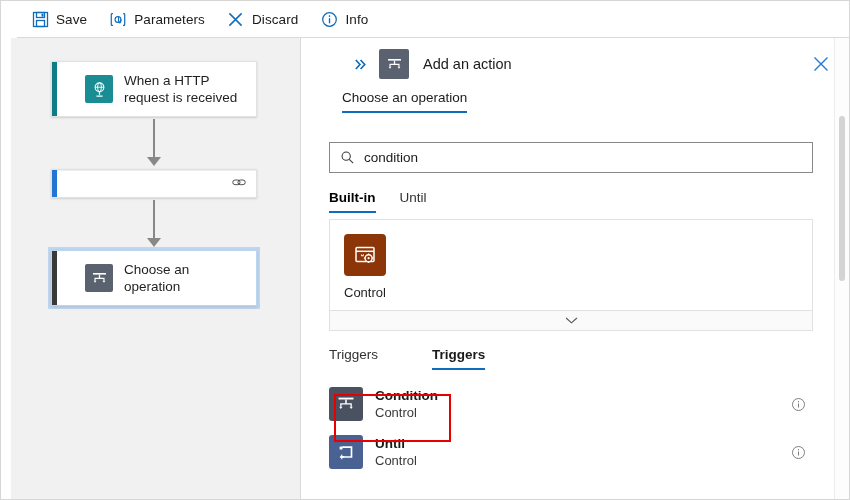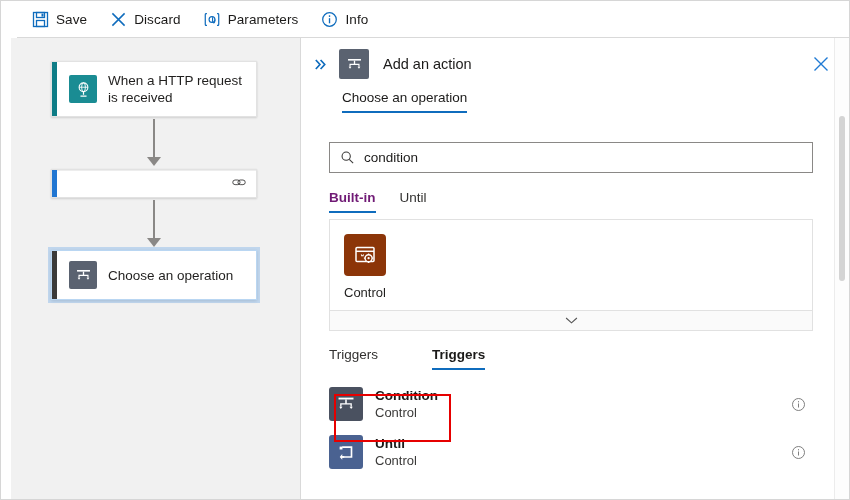--- a/index.html
+++ b/index.html
@@ -97,21 +97,21 @@
     width: 206px;
   }
   .node .accent {
     position: absolute;
     left: 0; top: 0; bottom: 0;
     width: 5px;
   }
   .node-row {
     display: flex;
     align-items: center;
-    padding: 10px 10px 10px 17px;
+    padding: 10px 10px 10px 33px;
     min-height: 40px;
     box-sizing: border-box;
   }
   .node-ico {
     width: 28px;
     height: 28px;
     border-radius: 2px;
     flex: none;
     margin-right: 11px;
     display: flex;
@@ -170,20 +170,21 @@
     background: #ffffff;
     box-sizing: border-box;
     overflow: hidden;
   }
   .panel-head {
     position: relative;
     height: 52px;
     display: flex;
     align-items: center;
     padding-left: 8px;
+    margin-left: 40px;
   }
   .expand-ico {
     width: 20px;
     height: 20px;
     display: flex;
     align-items: center;
     justify-content: center;
     cursor: pointer;
     flex: none;
     margin-right: 9px;
@@ -264,21 +265,21 @@
   .ftab {
     font-size: 13.5px;
     color: #323130;
     margin-right: 24px;
     padding-bottom: 6px;
     border-bottom: 2px solid transparent;
     cursor: pointer;
   }
   .ftab.active {
     font-weight: bold;
-    color: #701a75;
+    color: #000000;
     border-bottom-color: #0f6cbd;
   }
 
   .conn-panel {
     margin: 6px 36px 0 27px;
     border: 1px solid #e1e1e1;
     box-sizing: border-box;
     background: #fff;
   }
   .conn-grid {
@@ -426,37 +427,37 @@
           <rect x="4.5" y="1.5" width="8" height="5" fill="none" stroke="#0f6cbd" stroke-width="1.3"></rect>
           <rect x="4.5" y="9.5" width="8" height="6" fill="none" stroke="#0f6cbd" stroke-width="1.3"></rect>
           <rect x="9.5" y="2.6" width="2" height="3" fill="#0f6cbd"></rect>
         </svg>
       </span>
       <span class="tb-label">Save</span>
     </div>
 
     <div class="tb-item">
       <span class="tb-ico">
-        <svg width="17" height="17" viewBox="0 0 17 17">
-          <path d="M2.4 2.4 L14.6 14.6 M14.6 2.4 L2.4 14.6" stroke="#0f6cbd" stroke-width="1.5" fill="none"></path>
-        </svg>
-      </span>
-      <span class="tb-label">Discard</span>
-    </div>
-
-    <div class="tb-item">
-      <span class="tb-ico">
         <svg width="19" height="17" viewBox="0 0 19 17">
           <path d="M4.2 2.2 C2.4 2.2 2.4 2.2 2.4 4 L2.4 13 C2.4 14.8 2.4 14.8 4.2 14.8" stroke="#0f6cbd" stroke-width="1.3" fill="none"></path>
           <path d="M14.8 2.2 C16.6 2.2 16.6 2.2 16.6 4 L16.6 13 C16.6 14.8 16.6 14.8 14.8 14.8" stroke="#0f6cbd" stroke-width="1.3" fill="none"></path>
           <circle cx="9.5" cy="8.5" r="3.1" fill="none" stroke="#0f6cbd" stroke-width="1.2"></circle>
           <path d="M12.6 8.5 C12.6 11 12.6 12 11.2 12 C10.2 12 10.1 11 10.1 9.4 L10.1 6.2" stroke="#0f6cbd" stroke-width="1.2" fill="none"></path>
         </svg>
       </span>
       <span class="tb-label">Parameters</span>
+    </div>
+
+    <div class="tb-item">
+      <span class="tb-ico">
+        <svg width="17" height="17" viewBox="0 0 17 17">
+          <path d="M2.4 2.4 L14.6 14.6 M14.6 2.4 L2.4 14.6" stroke="#0f6cbd" stroke-width="1.5" fill="none"></path>
+        </svg>
+      </span>
+      <span class="tb-label">Discard</span>
     </div>
 
     <div class="tb-item">
       <span class="tb-ico">
         <svg width="17" height="17" viewBox="0 0 17 17">
           <circle cx="8.5" cy="8.5" r="6.8" fill="none" stroke="#0f6cbd" stroke-width="1.25"></circle>
           <rect x="7.85" y="7.2" width="1.35" height="5.1" fill="#0f6cbd"></rect>
           <rect x="7.85" y="4.3" width="1.35" height="1.6" fill="#0f6cbd"></rect>
         </svg>
       </span>

